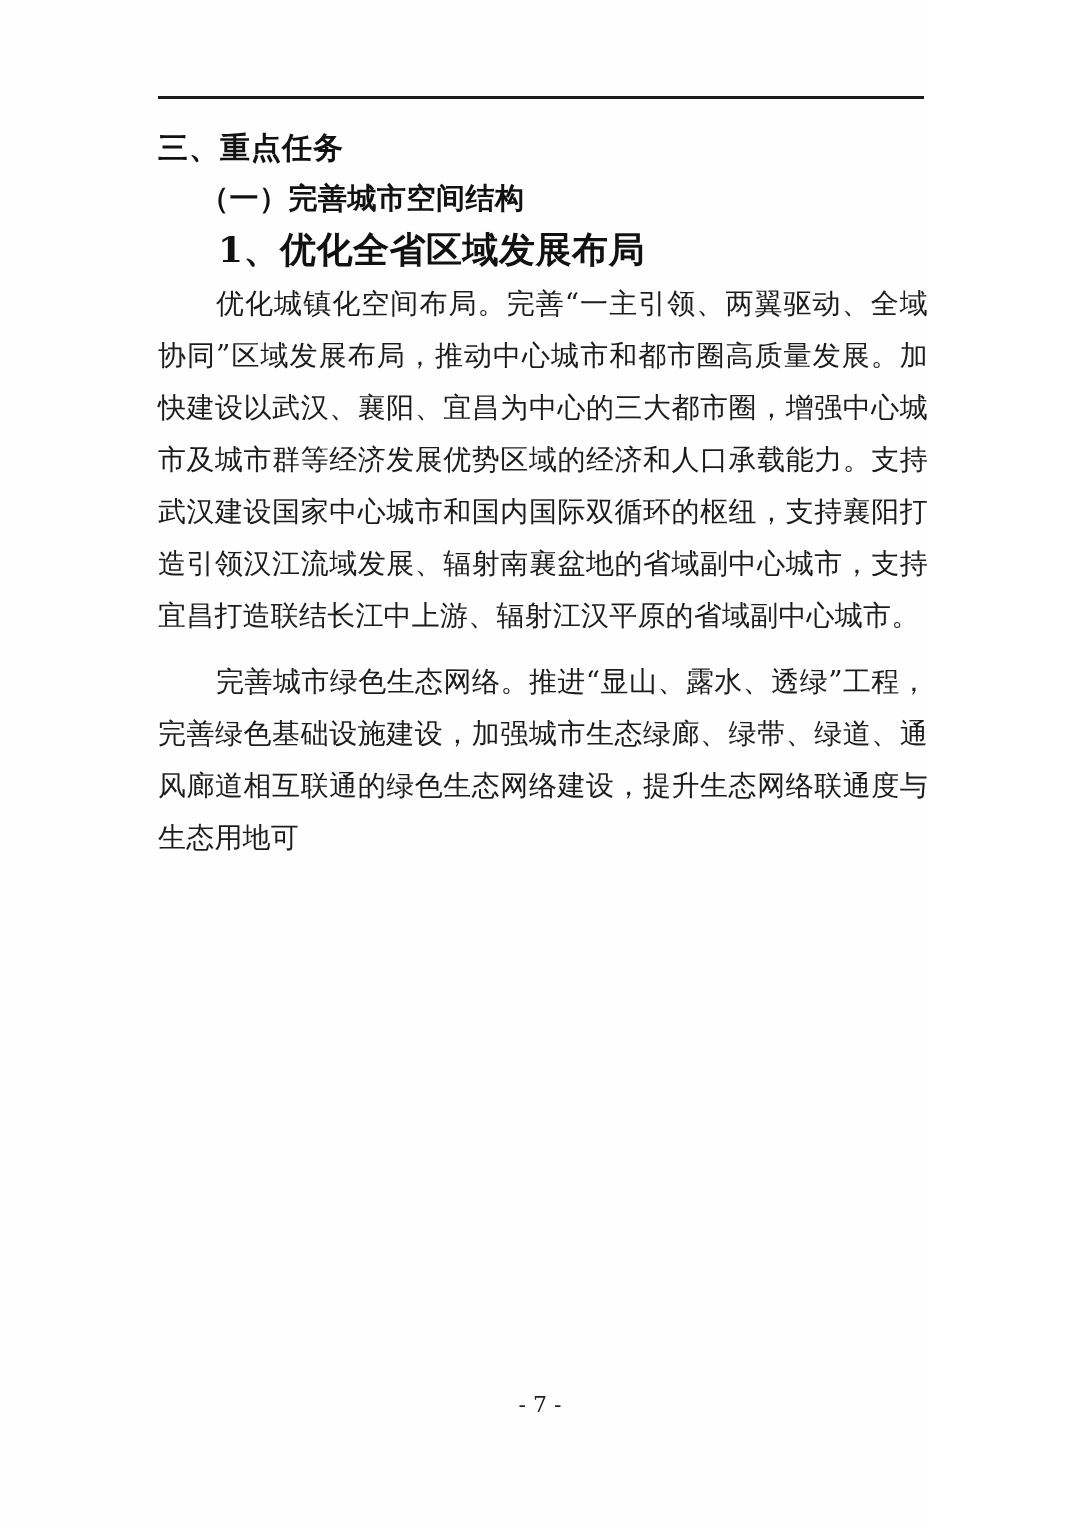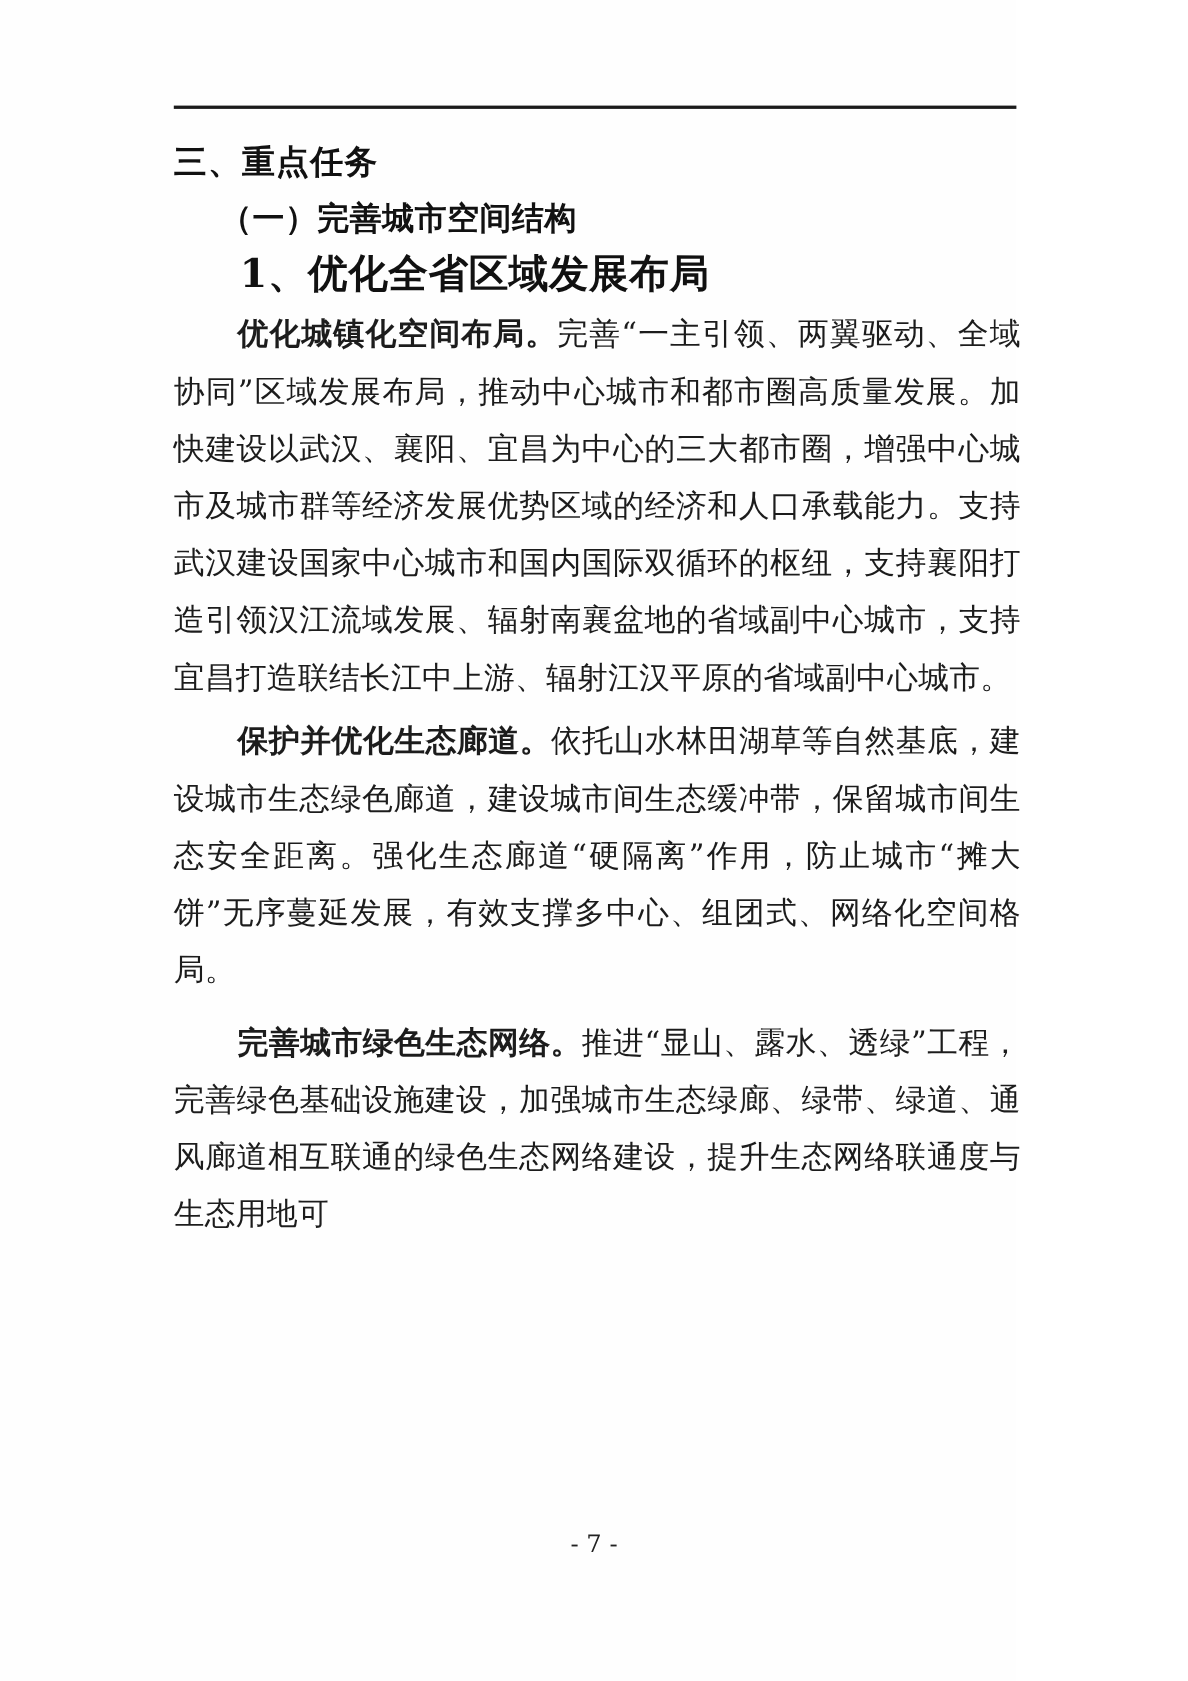--- a/index.html
+++ b/index.html
@@ -45,20 +45,21 @@
     color: #111;
   }
   .h2 {
     font-size: 29px;
     font-weight: bold;
     letter-spacing: 0.5px;
     line-height: 48px;
     margin: 0 0 2px 0;
     padding-left: 42px;
     color: #111;
+    font-family: Liberation Serif, serif;
   }
   .h3 {
     font-size: 36px;
     font-weight: bold;
     letter-spacing: 0.5px;
     line-height: 50px;
     margin: 0 0 4px 0;
     padding-left: 60px;
     color: #111;
   }
@@ -72,21 +73,21 @@
     text-align: justify;
     text-justify: inter-ideograph;
     text-indent: 58px;
     color: #1c1c1c;
     letter-spacing: 0.2px;
   }
   p.para.gap {
     margin-top: 14px;
   }
   .lead {
-    font-weight: bold;
+    font-weight: normal;
     margin-top: 48px;
   }
   .footer {
     position: absolute;
     left: 0;
     top: 1392px;
     width: 1080px;
     text-align: center;
     font-size: 22px;
     color: #222;
@@ -107,23 +108,20 @@
     <h2 class="h2">（一）完善城市空间结构</h2>
 
     <h3 class="h3">1、优化全省区域发展布局</h3>
 
     <p class="para">
       <span class="lead">优化城镇化空间布局。</span><span>完善“一主引领、两翼驱动、全域协同”区域发展布局，推动中心城市和都市圈高质量发展。加快建设以武汉、襄阳、宜昌为中心的三大都市圈，增强中心城市及城市群等经济发展优势区域的经济和人口承载能力。支持武汉建设国家中心城市和国内国际双循环的枢纽，支持襄阳打造引领汉江流域发展、辐射南襄盆地的省域副中心城市，支持宜昌打造联结长江中上游、辐射江汉平原的省域副中心城市。</span>
     </p>
 
 
 
-    <p class="para">
-      <span class="lead">保护并优化生态廊道。</span><span>依托山水林田湖草等自然基底，建设城市生态绿色廊道，建设城市间生态缓冲带，保留城市间生态安全距离。强化生态廊道“硬隔离”作用，防止城市“摊大饼”无序蔓延发展，有效支撑多中心、组团式、网络化空间格局。</span>
-    </p>
 
     <p class="para gap">
       <span class="lead">完善城市绿色生态网络。</span><span>推进“显山、露水、透绿”工程，完善绿色基础设施建设，加强城市生态绿廊、绿带、绿道、通风廊道相互联通的绿色生态网络建设，提升生态网络联通度与生态用地可</span>
     </p>
 
   </div>
 
   <div class="footer">- 7 -</div>
 
 </div>

